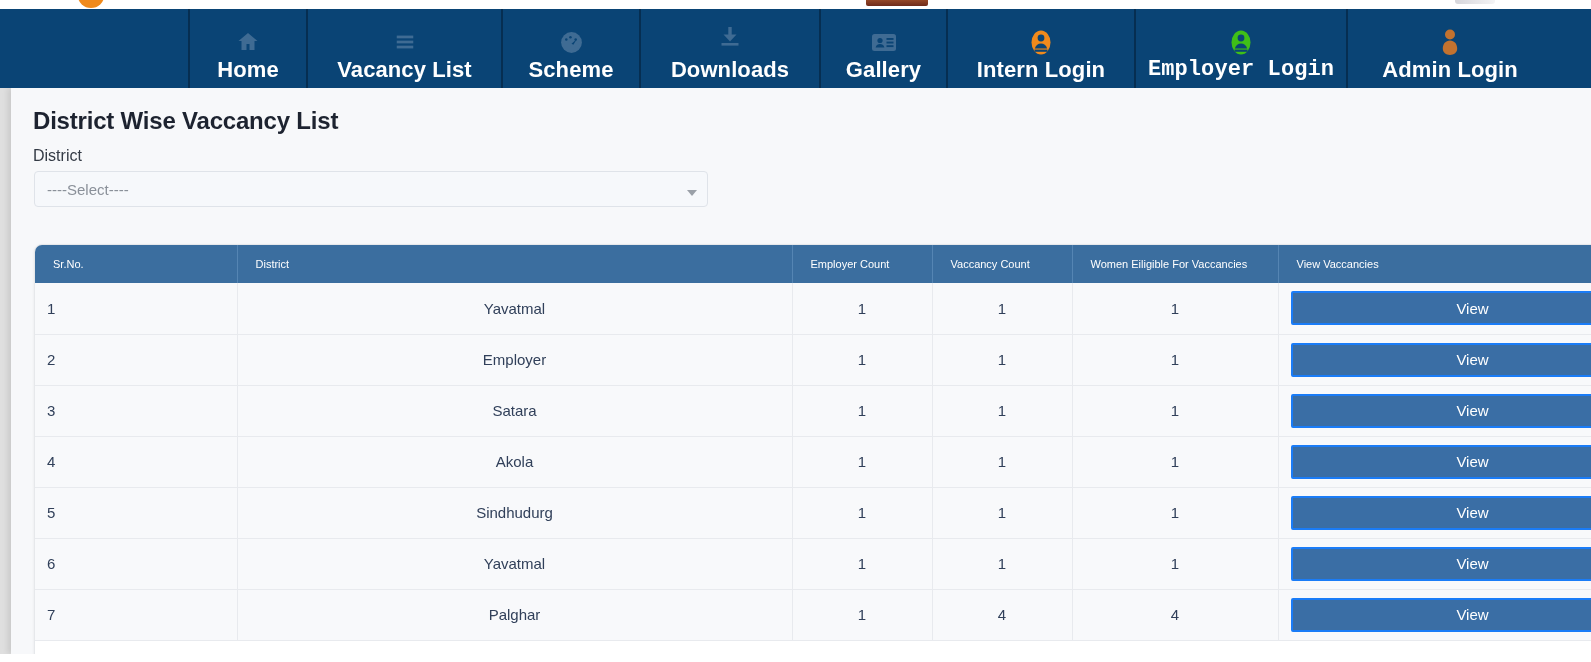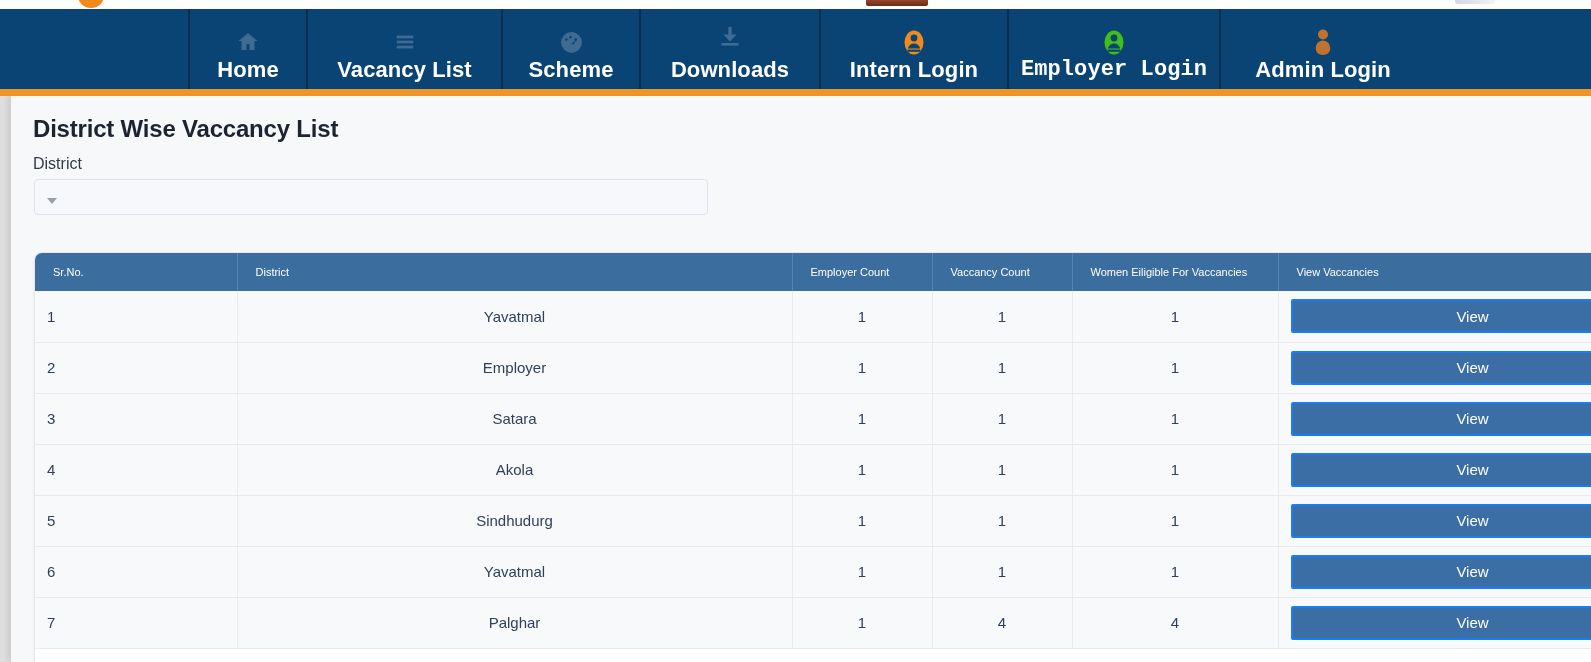--- a/index.html
+++ b/index.html
@@ -66,21 +66,21 @@
   .nav-w-employer  { width: 212px; font-family: Liberation Mono, monospace; }
   .nav-w-admin     { width: 204px; border-right: none; }
 
   .orange-bar {
     position: absolute; top: 89px; left: 0; width: 1591px; height: 7px;
     background: #ef9427;
   }
 
   
   .page {
-    position: absolute; top: 96px; left: 0; width: 1591px; height: 566px;
+    position: absolute; top: 88px; left: 0; width: 1591px; height: 566px;
     background: #dfdfdf;
     overflow: hidden;
   }
   .page-inner {
     position: absolute; top: 0; left: 11px; width: 1580px; height: 566px;
     background: #f7f8fa;
     box-shadow: -3px 0 6px rgba(0,0,0,.10);
   }
 
   .page-title {
@@ -233,20 +233,33 @@
     <span class="nav-icon">
       <svg width="24" height="24" viewBox="0 0 24 24" fill="#3f6b93">
           <rect x="10.3" y="3" width="3.4" height="9"></rect>
           <path d="M5.5 10.5 12 17.5l6.5-7z"></path>
           <rect x="3.5" y="19" width="17" height="2.6"></rect>
         </svg>
     </span>
     <span class="nav-label">Downloads</span>
   </div>
 
+  <div class="nav-item nav-w-gallery">
+    <span class="nav-icon">
+      <svg width="26" height="21" viewBox="0 0 26 21" fill="#3f6b93">
+        <rect x="1" y="2" width="24" height="17" rx="2.5"></rect>
+        <circle cx="9" cy="8.5" r="2.6" fill="#0a4475"></circle>
+        <path d="M4.6 15.4c.7-2.2 2.4-3.3 4.4-3.3s3.7 1.1 4.4 3.3z" fill="#0a4475"></path>
+        <rect x="15.5" y="6" width="7" height="1.9" fill="#0a4475"></rect>
+        <rect x="15.5" y="9.6" width="7" height="1.9" fill="#0a4475"></rect>
+        <rect x="15.5" y="13.2" width="7" height="1.9" fill="#0a4475"></rect>
+      </svg>
+    </span>
+    <span class="nav-label">Gallery</span>
+  </div>
 
   <div class="nav-item nav-w-intern">
     <span class="nav-icon">
       <svg width="24" height="27" viewBox="0 0 24 27">
         <ellipse cx="12" cy="13.5" rx="9.5" ry="12" fill="#f08a1c"></ellipse>
         <circle cx="12" cy="9" r="3.4" fill="#0a4475"></circle>
         <path d="M5.8 19.5c1-3.4 3.5-5 6.2-5s5.2 1.6 6.2 5z" fill="#0a4475"></path>
         <rect x="5.5" y="20.6" width="13" height="2.2" fill="#0a4475"></rect>
       </svg>
     </span>
@@ -279,20 +292,21 @@
 <div class="orange-bar"></div>
 
 <div class="page">
   <div class="page-inner">
 
     <h1 class="page-title">District Wise Vaccancy List</h1>
 
     <label class="field-label">District</label>
 
     <div class="select-box">
+      <span class="select-value">----Select----</span>
       <span class="select-caret"></span>
     </div>
 
 
     <div class="table-card">
       <table class="vac">
         <thead>
           <tr>
             <th class="w-sr">Sr.No.</th>
             <th class="w-district">District</th>

